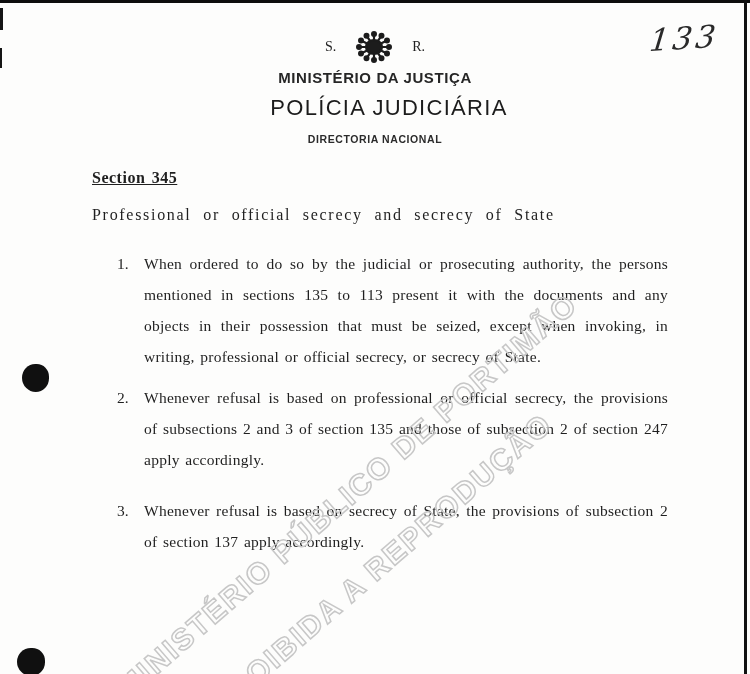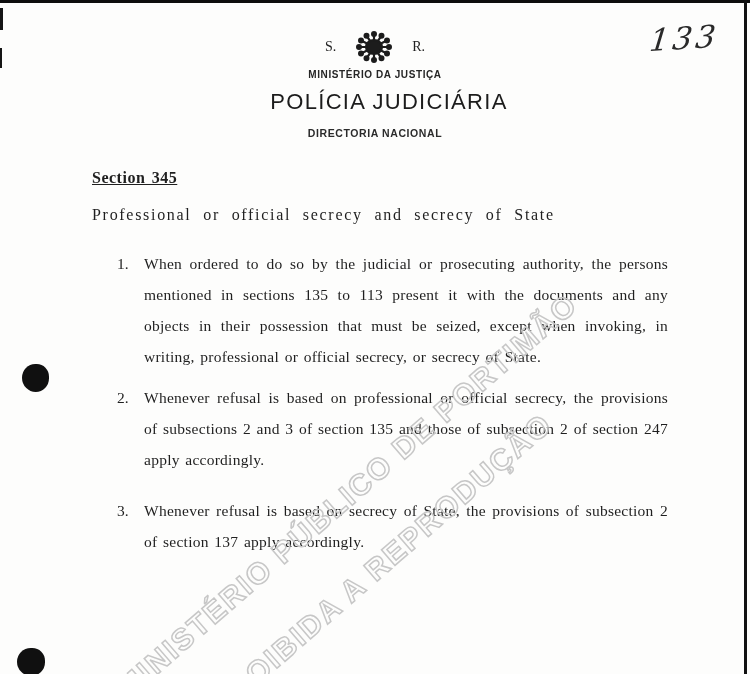--- a/index.html
+++ b/index.html
@@ -26,21 +26,21 @@
     font-family:"DejaVu Serif",serif;font-style:italic;
     font-size:31px;letter-spacing:3px;color:#2a2a2a;
     transform:skewX(-10deg) rotate(-4deg);
   }
   
   .header{position:absolute;top:30px;left:0;width:100%;text-align:center;}
   .sr-row{display:flex;align-items:center;justify-content:center;gap:16px;
           font-family:"Liberation Serif",serif;font-size:14px;color:#222;}
   .emblem{display:block;}
   .ministry{margin-top:5px;font-family:"Liberation Sans","DejaVu Sans",sans-serif;
-            font-size:10px;font-weight:700;letter-spacing:.6px;color:#262626;}
+            font-size:15px;font-weight:700;letter-spacing:.6px;color:#262626;}
   .agency{margin-top:9px;font-family:"Liberation Sans","DejaVu Sans",sans-serif;
           font-size:22px;font-weight:400;letter-spacing:1.3px;color:#1c1c1c;padding-left:28px;}
   .directorate{margin-top:12px;font-family:"Liberation Sans","DejaVu Sans",sans-serif;
                font-size:10.5px;font-weight:700;letter-spacing:.6px;color:#2b2b2b;}
   
   .section-title{
     position:absolute;left:92px;top:169px;
     font-size:16px;font-weight:700;text-decoration:underline;
     letter-spacing:.5px;word-spacing:2px;
   }

